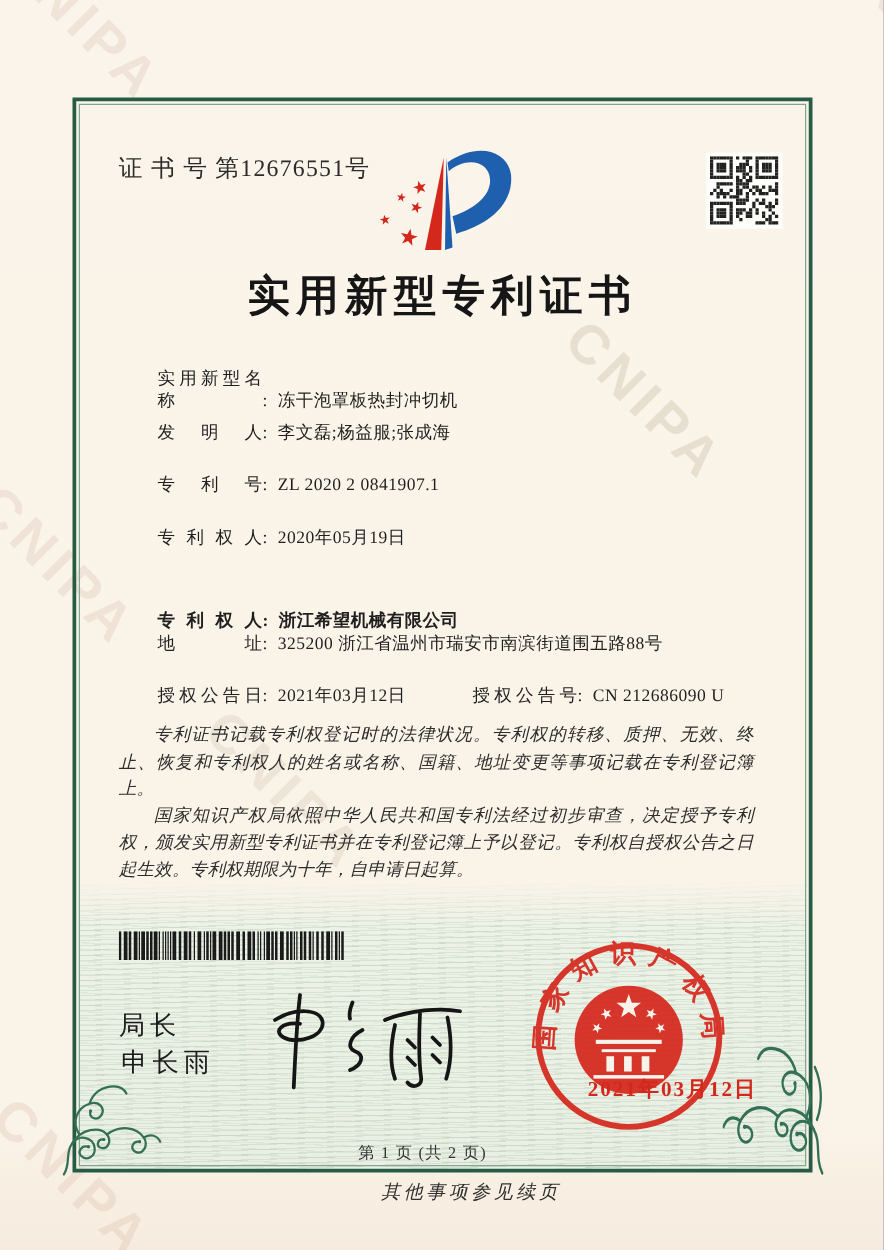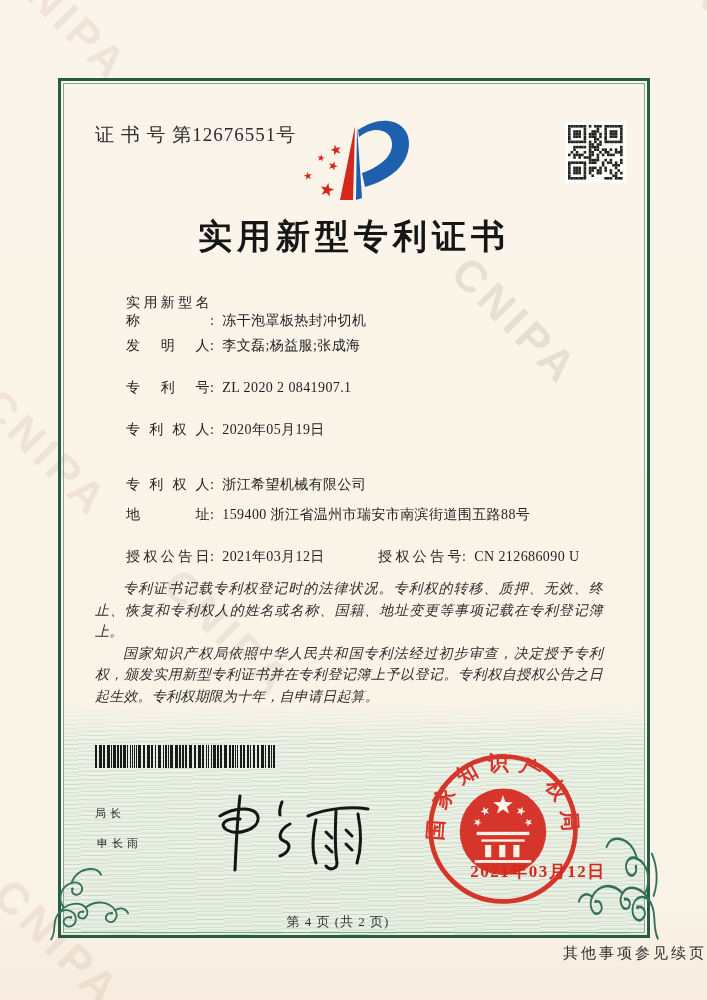--- a/index.html
+++ b/index.html
@@ -37,39 +37,39 @@
   .frame{left:58px;top:78px;width:586px;height:854px;border:3px solid #265c45;z-index:1;pointer-events:none;}
   .frame-inner{position:absolute;inset:2px;border:1px solid #7fa791;}
   .cert-no{left:95px;top:122px;font-size:19px;letter-spacing:1px;color:#2b2b2b;z-index:2;}
   .logo{left:296px;top:110px;width:120px;height:100px;z-index:2;}
   .qr{left:565px;top:122px;z-index:2;background:#fdfdf9;padding:3px;line-height:0;}
   .title{left:58px;width:592px;top:214px;text-align:center;font-size:34px;font-weight:700;
          letter-spacing:5px;color:#161616;z-index:2;margin:0;}
   .row{position:absolute;left:95px;width:548px;font-size:14px;color:#1f1f1f;z-index:2;letter-spacing:0.4px;margin-left:31px;}
   .lbl{display:inline-block;width:84px;text-align:justify;text-align-last:justify;}
   .val{margin-left:8px;}
-  .r1{top:294px;}.r2{top:337px;}.r3{top:379px;}.r4{top:421px;}.r5{top:476px;}.r6{top:506px;}.r7{top:548px;}
+  .r1{top:294px;}.r2{top:337px;}.r3{top:379px;}.r4{top:421px;}.r5{top:488px;font-weight:bold;}.r6{top:506px;}.r7{top:548px;}
   .pair2{position:absolute;left:252px;top:0;}
   .body-text{left:95px;top:578px;width:508px;z-index:2;font-size:14px;line-height:21.5px;
              text-align:justify;color:#2d2d2d;font-style:italic;letter-spacing:0.2px;}
   .body-text p{margin:0;text-indent:2em;}
   .barcode{left:95px;top:745px;z-index:2;line-height:0;}
-  .signer-title,.signer-name{font-family:Liberation Sans, sans-serif;font-size:11px;
+  .signer-title,.signer-name{font-family:Liberation Sans, sans-serif;font-size:21px;
              letter-spacing:4px;color:#1c1c1c;z-index:2;}
   .signer-title{left:95px;top:806px;}
   .signer-name{left:97px;top:836px;}
   .signature{left:210px;top:790px;width:170px;height:85px;z-index:2;}
   .seal{left:423px;top:749px;width:160px;height:160px;z-index:2;opacity:0.93;}
   .seal-date{left:438px;top:860px;width:200px;text-align:center;font-size:17px;font-weight:700;
              color:#d5281d;letter-spacing:1.5px;z-index:3;}
   .page-info{left:238px;top:913px;width:200px;text-align:center;font-size:13px;letter-spacing:1px;color:#333;z-index:2;}
   .ornament-left{left:42px;top:860px;width:92px;height:82px;z-index:2;}
   .ornament-right{left:578px;top:826px;width:84px;height:116px;transform:scaleX(-1);z-index:2;}
-  .footer-note{left:0;right:0;top:944px;text-align:right;font-size:15px;letter-spacing:3px;
-               color:#2f2f2f;z-index:2;position:absolute;padding-left:47px;}
+  .footer-note{left:0;right:0;top:944px;text-align:center;font-size:15px;letter-spacing:3px;
+               font-style:italic;color:#2f2f2f;z-index:2;position:absolute;padding-left:47px;}
 </style>
 </head>
 <body>
 
 <div class="paper">
 
   <div class="wm wm1">CNIPA</div>
   <div class="wm wm2">CNIPA</div>
   <div class="wm wm3">CNIPA</div>
   <div class="wm wm4">CNIPA</div>
@@ -334,21 +334,21 @@
   <div class="row r3">
     <span class="lbl">专利号</span><span>:</span><span class="val">ZL 2020 2 0841907.1</span>
   </div>
   <div class="row r4">
     <span class="lbl">专利权人</span><span>:</span><span class="val">2020年05月19日</span>
   </div>
   <div class="row r5">
     <span class="lbl">专利权人</span><span>:</span><span class="val">浙江希望机械有限公司</span>
   </div>
   <div class="row r6">
-    <span class="lbl">地址</span><span>:</span><span class="val">159400 浙江省温州市瑞安市南滨街道围五路88号</span>
+    <span class="lbl">地址</span><span>:</span><span class="val">325200 浙江省温州市瑞安市南滨街道围五路88号</span>
   </div>
   <div class="row r7">
     <span class="lbl">授权公告日</span><span>:</span><span class="val">2021年03月12日</span>
     <span class="pair2">
       <span class="lbl">授权公告号</span><span>:</span><span class="val">CN 212686090 U</span>
     </span>
   </div>
 
   <div class="abs body-text">
     <p>专利证书记载专利权登记时的法律状况。专利权的转移、质押、无效、终止、恢复和专利权人的姓名或名称、国籍、地址变更等事项记载在专利登记簿上。</p>
@@ -447,21 +447,21 @@
       <rect x="62" y="96" width="46" height="2.5"></rect>
       <rect x="66" y="102" width="6.5" height="13"></rect>
       <rect x="81" y="102" width="6.5" height="13"></rect>
       <rect x="96" y="102" width="6.5" height="13"></rect>
       <rect x="55" y="118" width="60" height="3"></rect>
     </g>
   </svg>
 
   <div class="abs seal-date">2021年03月12日</div>
 
-  <div class="abs page-info">第 4 页 (共 2 页)</div>
+  <div class="abs page-info">第 1 页 (共 2 页)</div>
 
   <svg class="abs ornament-left" viewBox="0 0 100 100" xmlns="http://www.w3.org/2000/svg">
     <g stroke="#337055" stroke-width="2.2" fill="none" stroke-linecap="round">
       <path d="M 5,97 C 12,86 6,76 13,67 C 20,57 34,61 35,71 C 36,80 27,84 22,79 C 18,75 22,68 29,70"></path>
       <path d="M 13,67 C 22,52 40,50 47,58 C 52,64 48,73 41,71 C 36,69 38,62 44,63"></path>
       <path d="M 47,58 C 60,48 76,51 83,61 C 88,69 82,78 75,75 C 69,72 72,64 79,65"></path>
       <path d="M 20,58 C 12,45 18,32 30,28 C 40,25 46,33 41,40 C 37,45 29,42 31,35"></path>
       <path d="M 30,28 C 33,18 42,11 54,11 C 60,11 64,14 66,18"></path>
       <path d="M 83,61 C 90,57 96,59 99,65"></path>
     </g>

